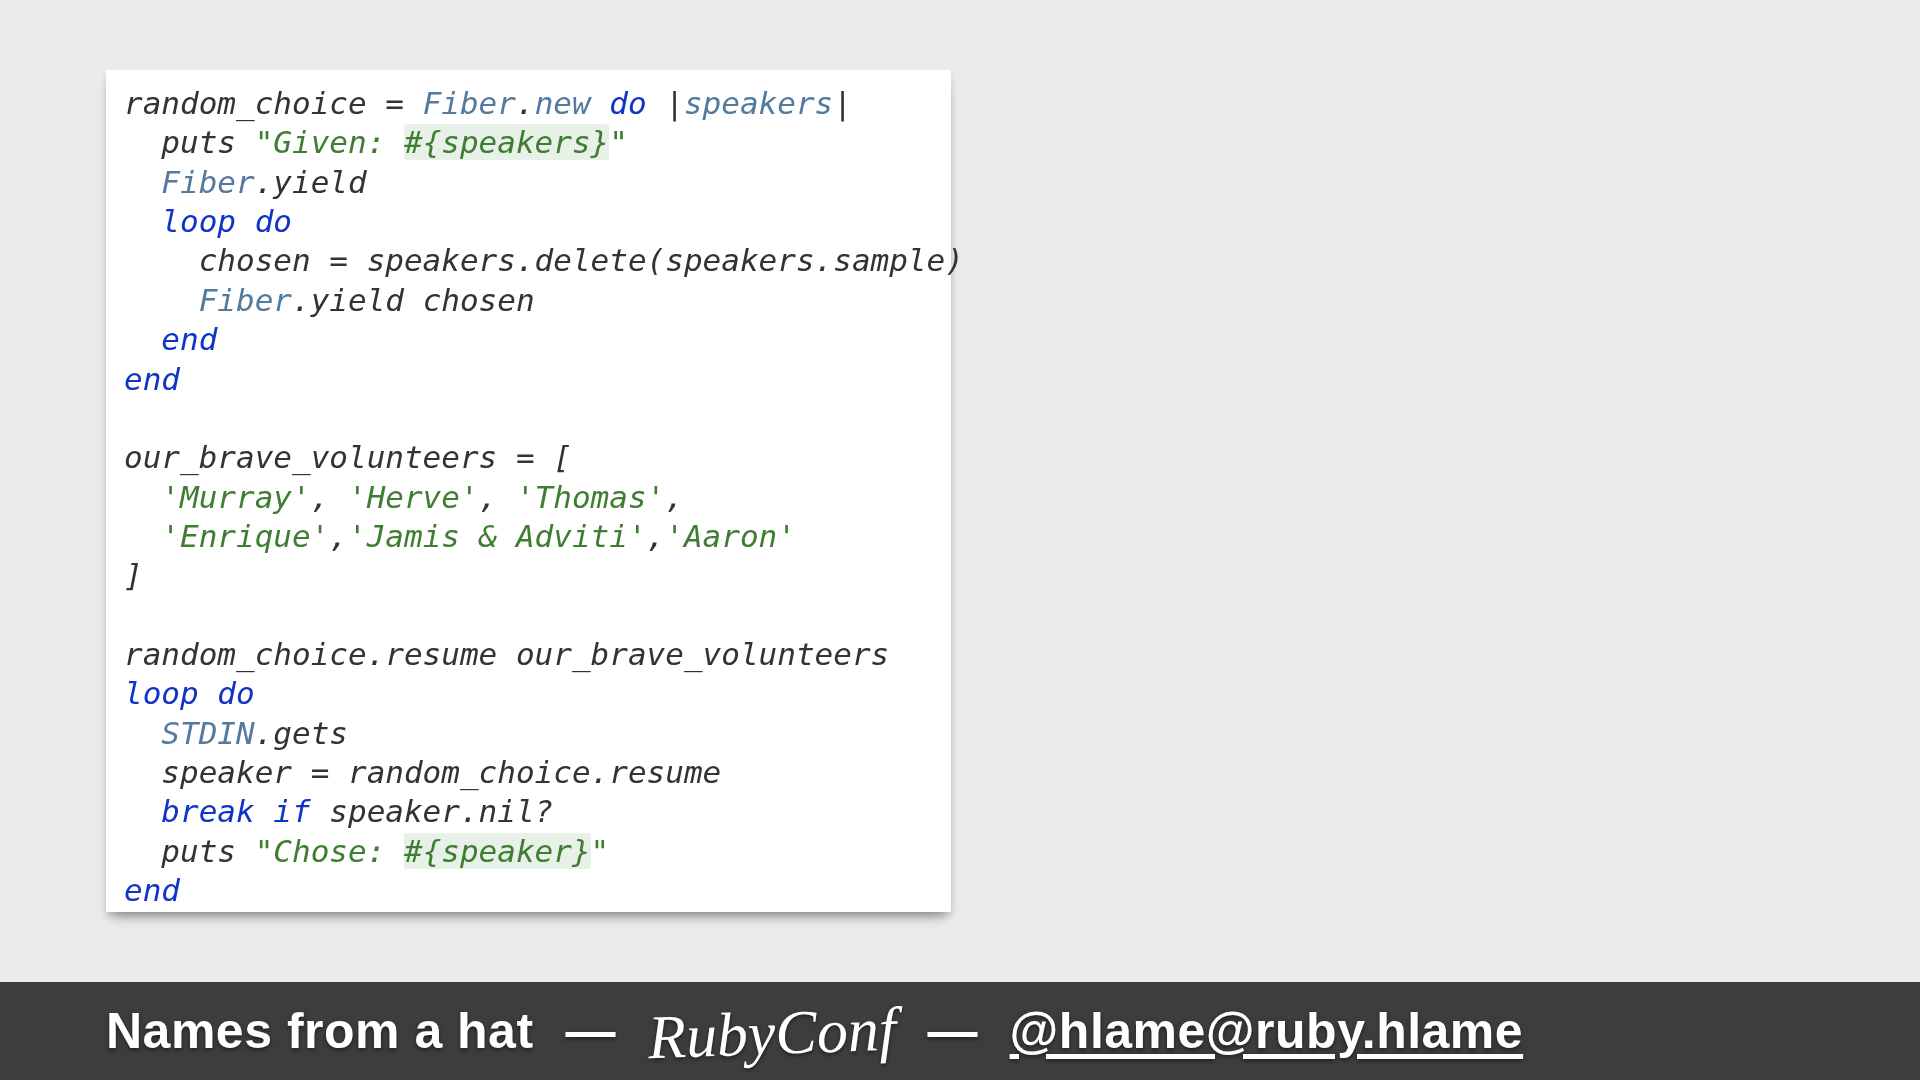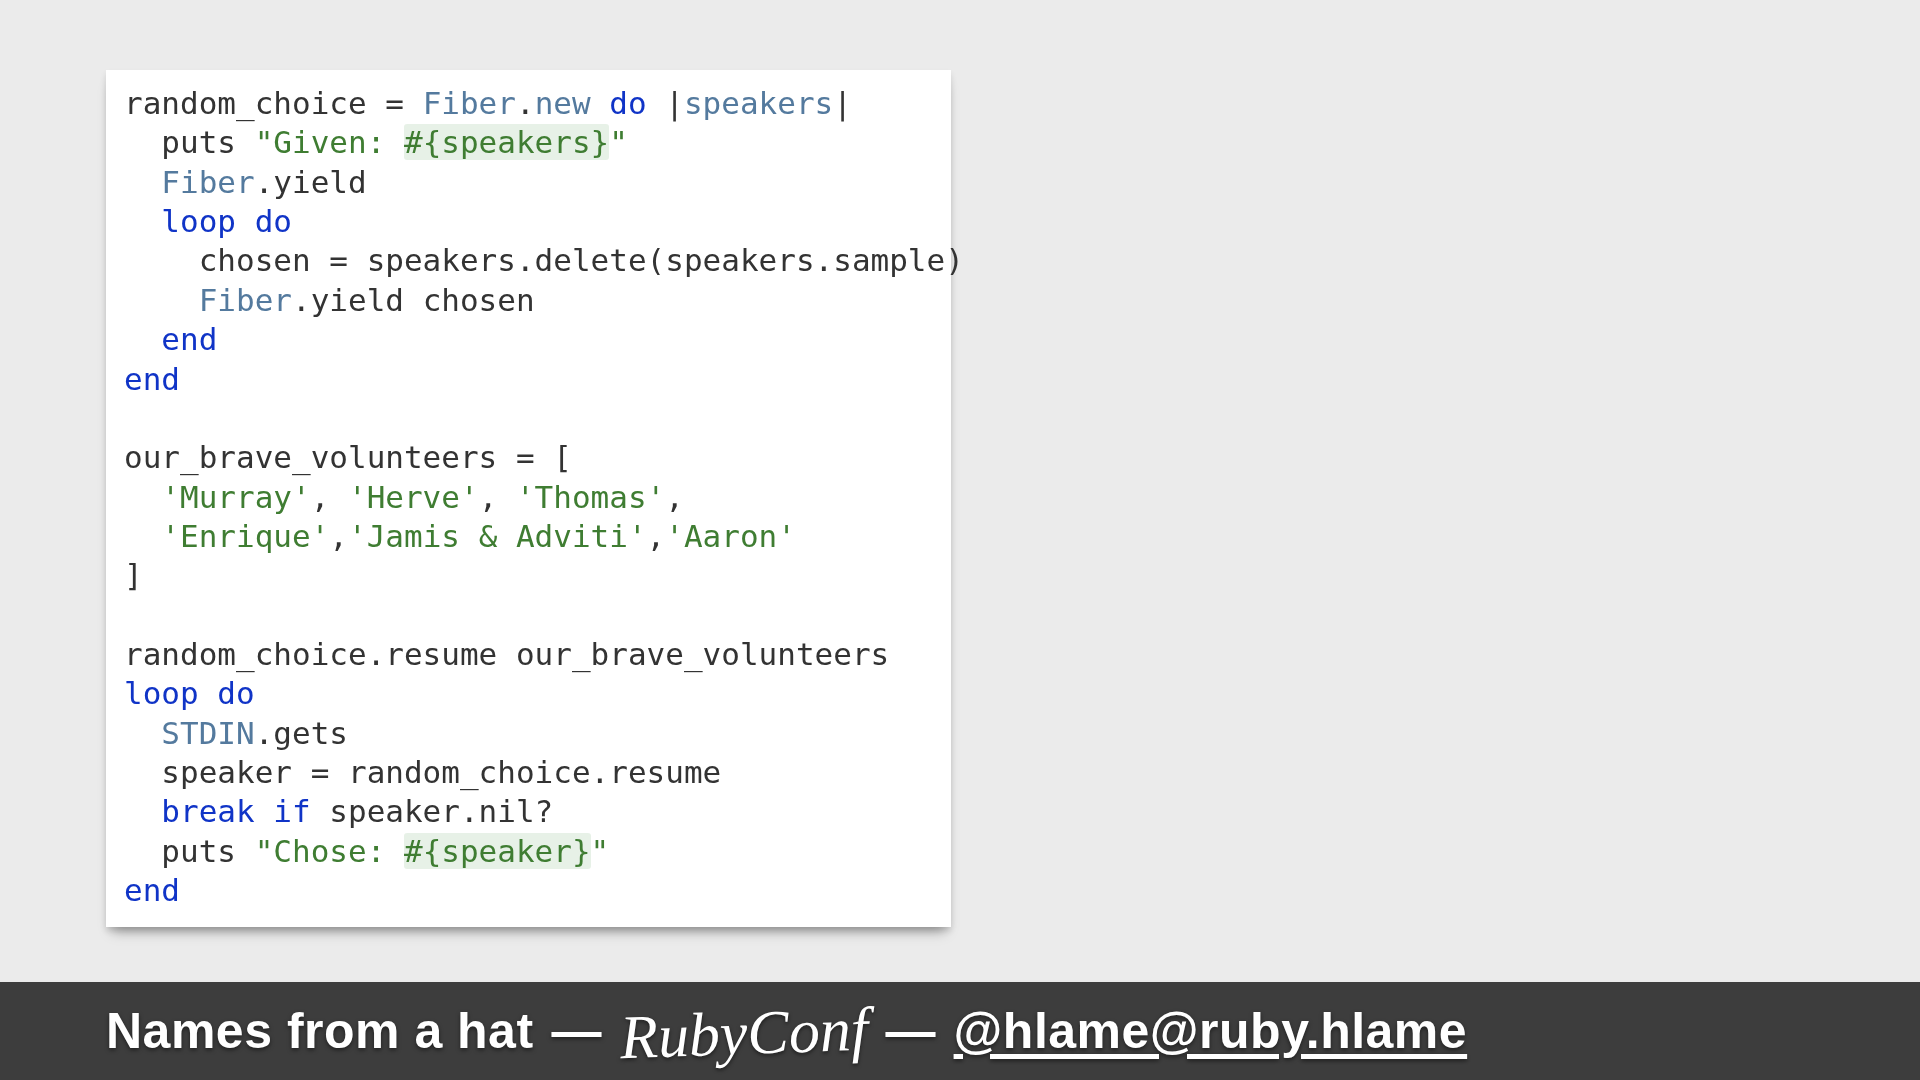--- a/index.html
+++ b/index.html
@@ -14,49 +14,50 @@
     width: 1920px;
     height: 1080px;
     position: relative;
   }
   .code-card {
     position: absolute;
     left: 106px;
     top: 70px;
     width: 845px;
     background: #ffffff;
-    padding: 14px 18px 16px 18px;
+    padding: 14px 18px 1px 18px;
     box-shadow:
       0 10px 12px -6px rgba(0,0,0,0.35),
       0 4px 6px rgba(0,0,0,0.12);
     white-space: pre;
     font-family: "Menlo", "Consolas", "DejaVu Sans Mono", monospace;
     font-size: 31px;
     line-height: 1.27;
     color: #333333;
+    font-style: italic;
   }
   .t-id    { color: #333333; }
   .t-kw    { color: #1034c7; }          
   .t-const { color: #547a9e; }          
   .t-call  { color: #547a9e; }          
   .t-pipevar { color: #547a9e; }
   .t-str   { color: #3f7d32; }          
   .t-interp{ color: #3f7d32; background: rgba(120,180,120,0.18); border-radius:3px; }
 
   .footer {
     position: absolute;
     left: 0;
     bottom: 0;
     width: 100%;
     height: 98px;
     background: #3d3d3d;
     display: flex;
     align-items: center;
     padding-left: 106px;
-    gap: 18px;
+    gap: 32px;
   }
   .footer-title {
     font-family: "Arial Narrow", "Helvetica Neue", Arial, sans-serif;
     font-stretch: condensed;
     font-weight: 700;
     font-size: 50px;
     letter-spacing: 0.5px;
     color: #ffffff;
     text-shadow: 0 2px 4px rgba(0,0,0,0.5);
   }

